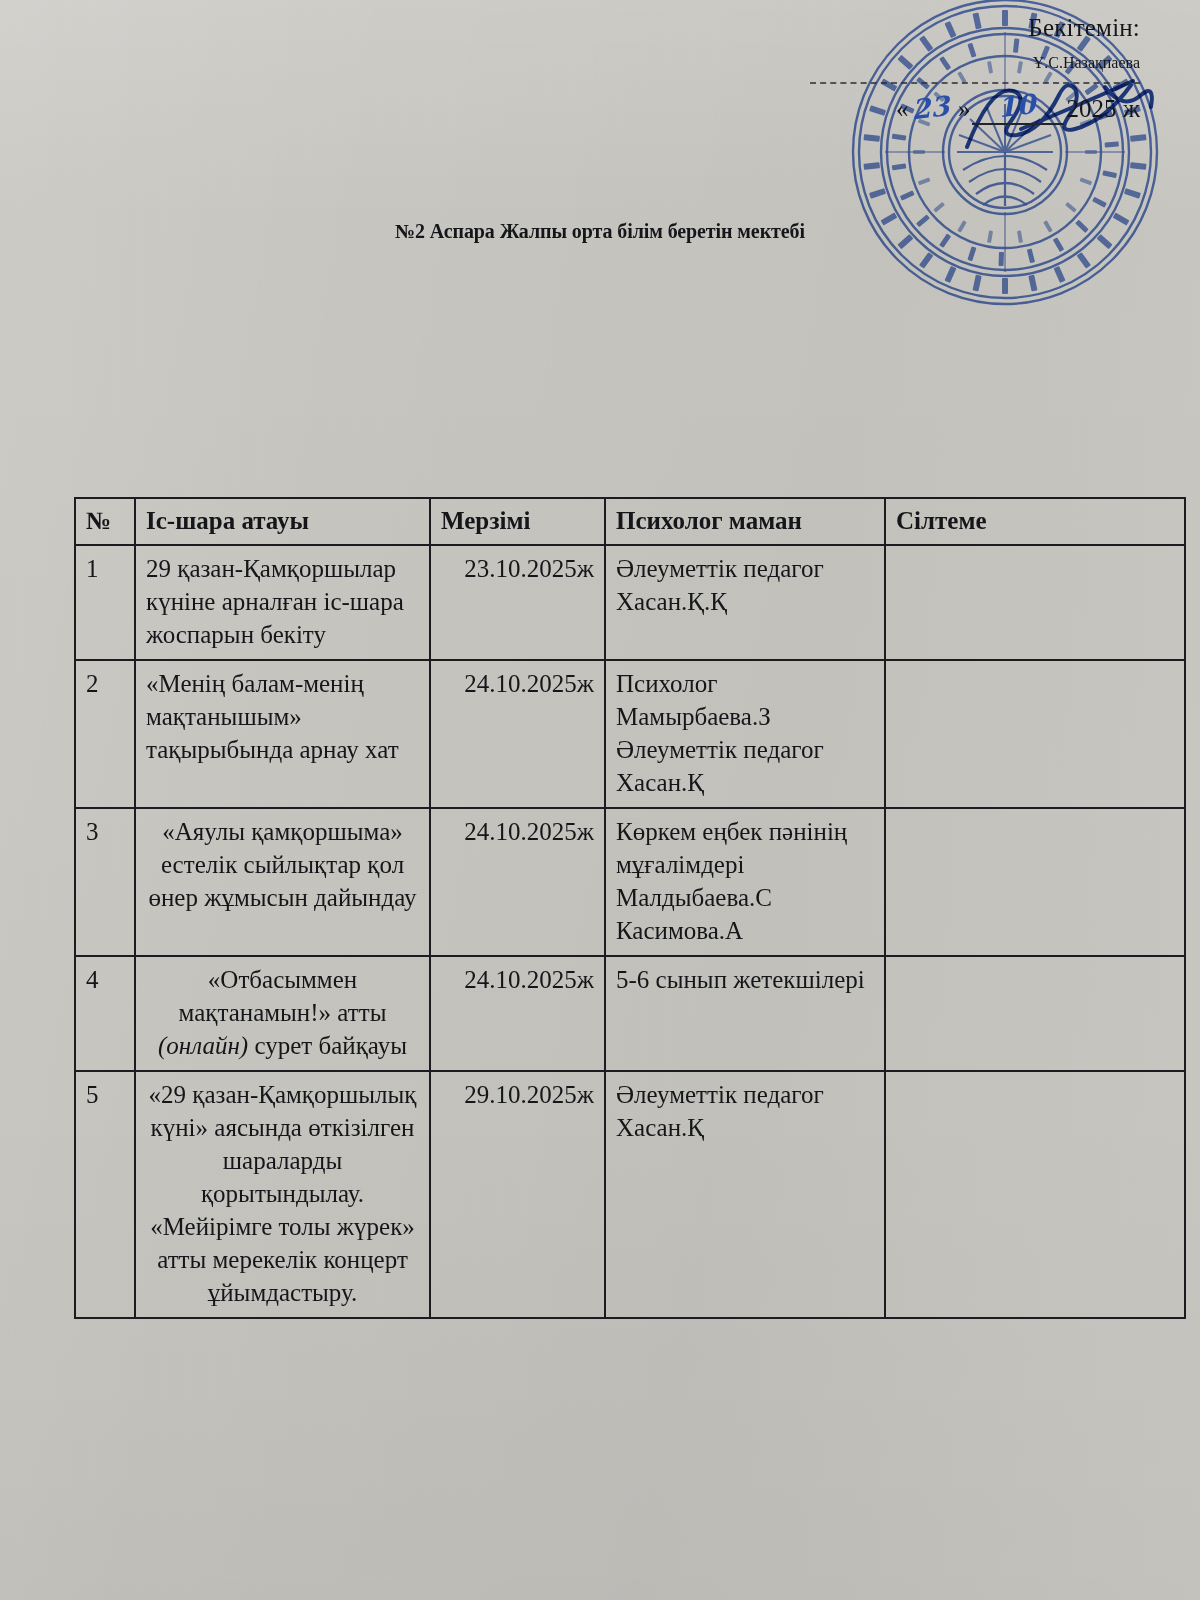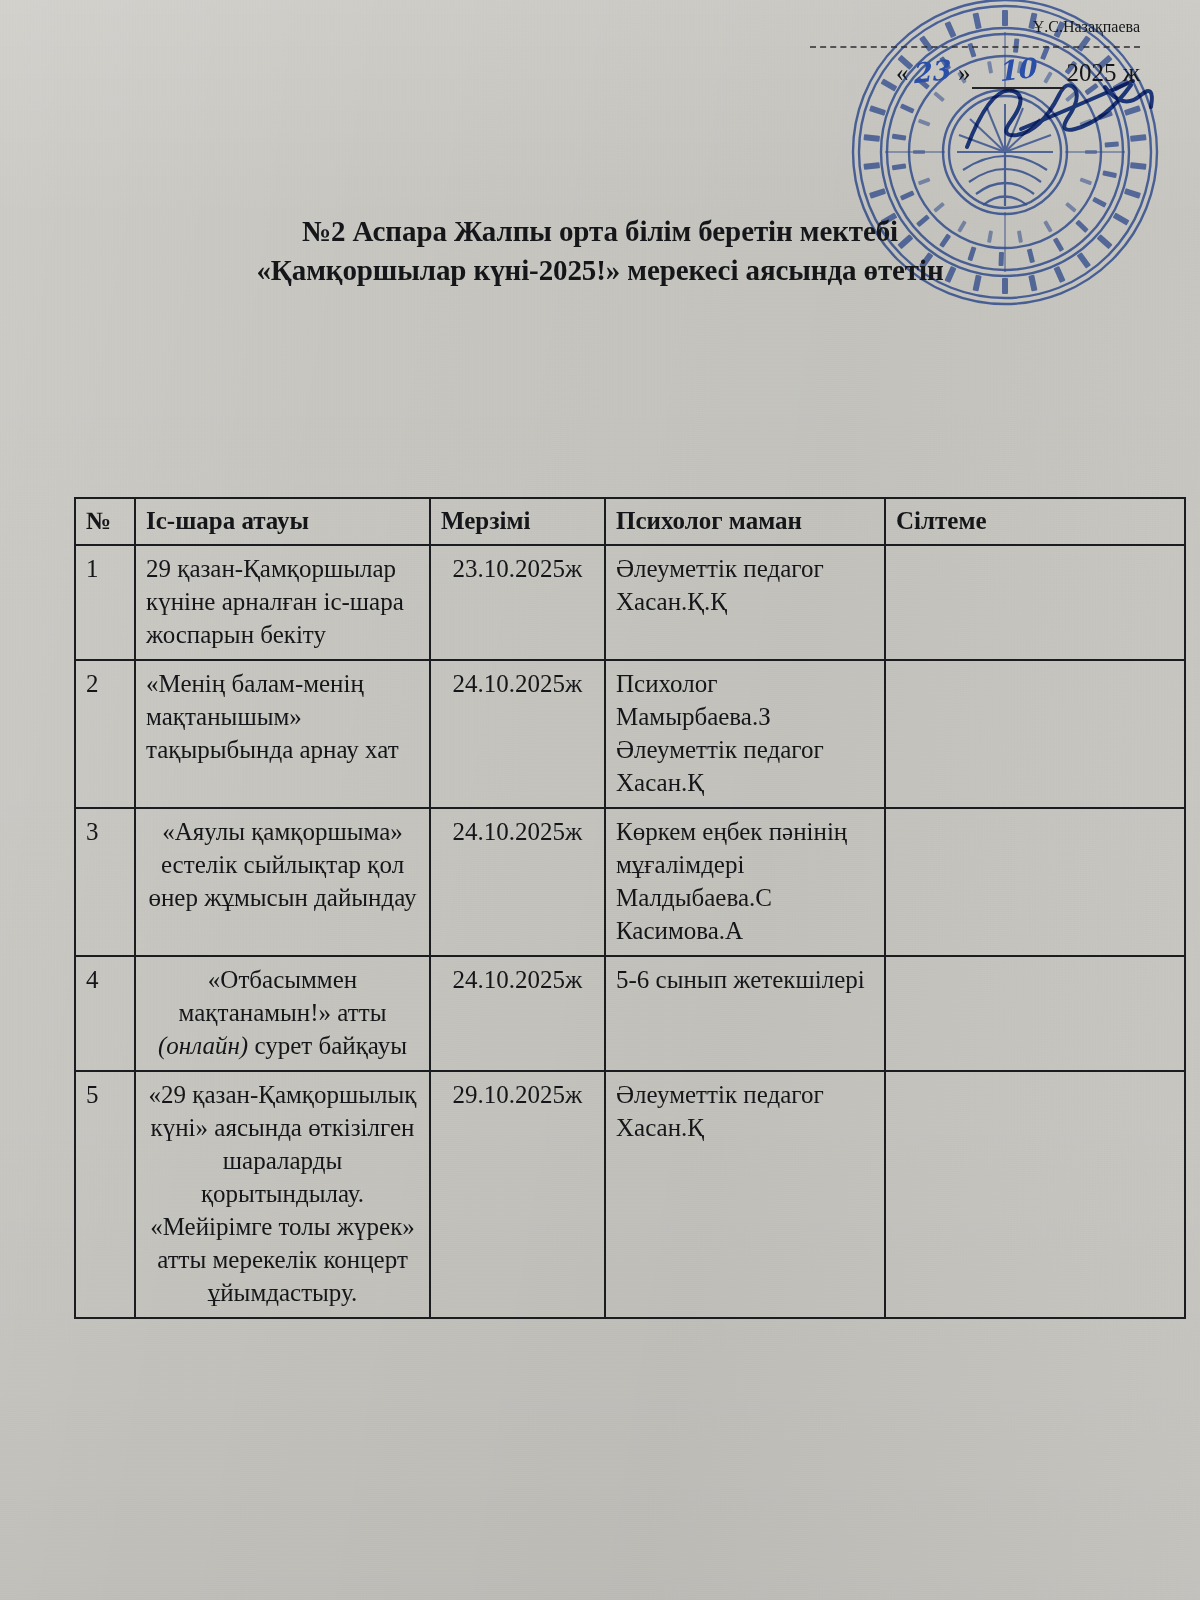--- a/index.html
+++ b/index.html
@@ -108,21 +108,21 @@
   
   .title-block {
     position: absolute;
     top: 212px;
     left: 0;
     width: 1200px;
     text-align: center;
     z-index: 4;
   }
   .title-block .t {
-    font-size: 29px;
+    font-size: 20px;
     font-weight: bold;
     line-height: 39px;
     letter-spacing: -0.1px;
   }
 
   
   .purpose {
     position: absolute;
     top: 356px;
     left: 72px;
@@ -162,21 +162,21 @@
   }
   col.c-no   { width: 60px; }
   col.c-name { width: 295px; }
   col.c-date { width: 175px; }
   col.c-resp { width: 280px; }
   col.c-link { width: 300px; }
 
   td.no { text-align: left; padding-left: 8px; }
   td.name-center { text-align: left; }
   td.name-left { text-align: center; }
-  td.date { text-align: center; }
+  td.date { text-align: right; }
   td.resp { text-align: left; }
   td.link { text-align: left; }
   .ital { font-style: italic; }
 </style>
 </head>
 <body>
 
 <div class="page">
 
   <svg class="stamp" viewBox="0 0 320 320">
@@ -302,36 +302,36 @@
 
   <svg class="signature" viewBox="0 0 230 110">
     <g fill="none" stroke="#24459b" stroke-width="4" stroke-linecap="round">
       <path d="M12 92 Q36 30 58 36 Q74 41 56 66 Q44 82 62 80 Q86 76 104 40 Q112 24 120 34 Q126 44 112 64 Q104 78 120 74 Q150 66 176 30"></path>
       <path d="M66 74 Q110 56 178 26"></path>
       <path d="M150 32 Q168 56 186 40 Q200 28 196 52"></path>
     </g>
   </svg>
 
   <div class="approval">
+    <div class="line">Бекітемін:</div>
     <div class="name-line">Ұ.С.Назақпаева</div>
     <div class="dash-rule"></div>
     <div class="date-line">
       <span>«</span>
       <span class="hw">23</span>
       <span>»</span>
       <span class="date-blank">
         <span class="hw">10</span>
       </span>
       <span>2025 ж</span>
     </div>
   </div>
 
   <div class="title-block">
     <div class="t">№2 Аспара Жалпы орта білім беретін мектебі</div>
-    <div class="t">«Қамқоршылар күні-2025!» мерекесі аясында өтетін</div>
   </div>
 
 
   <div class="tbl-wrap">
     <table class="plan">
       <colgroup>
         <col class="c-no">
           <col class="c-name">
           <col class="c-date">
           <col class="c-resp">

